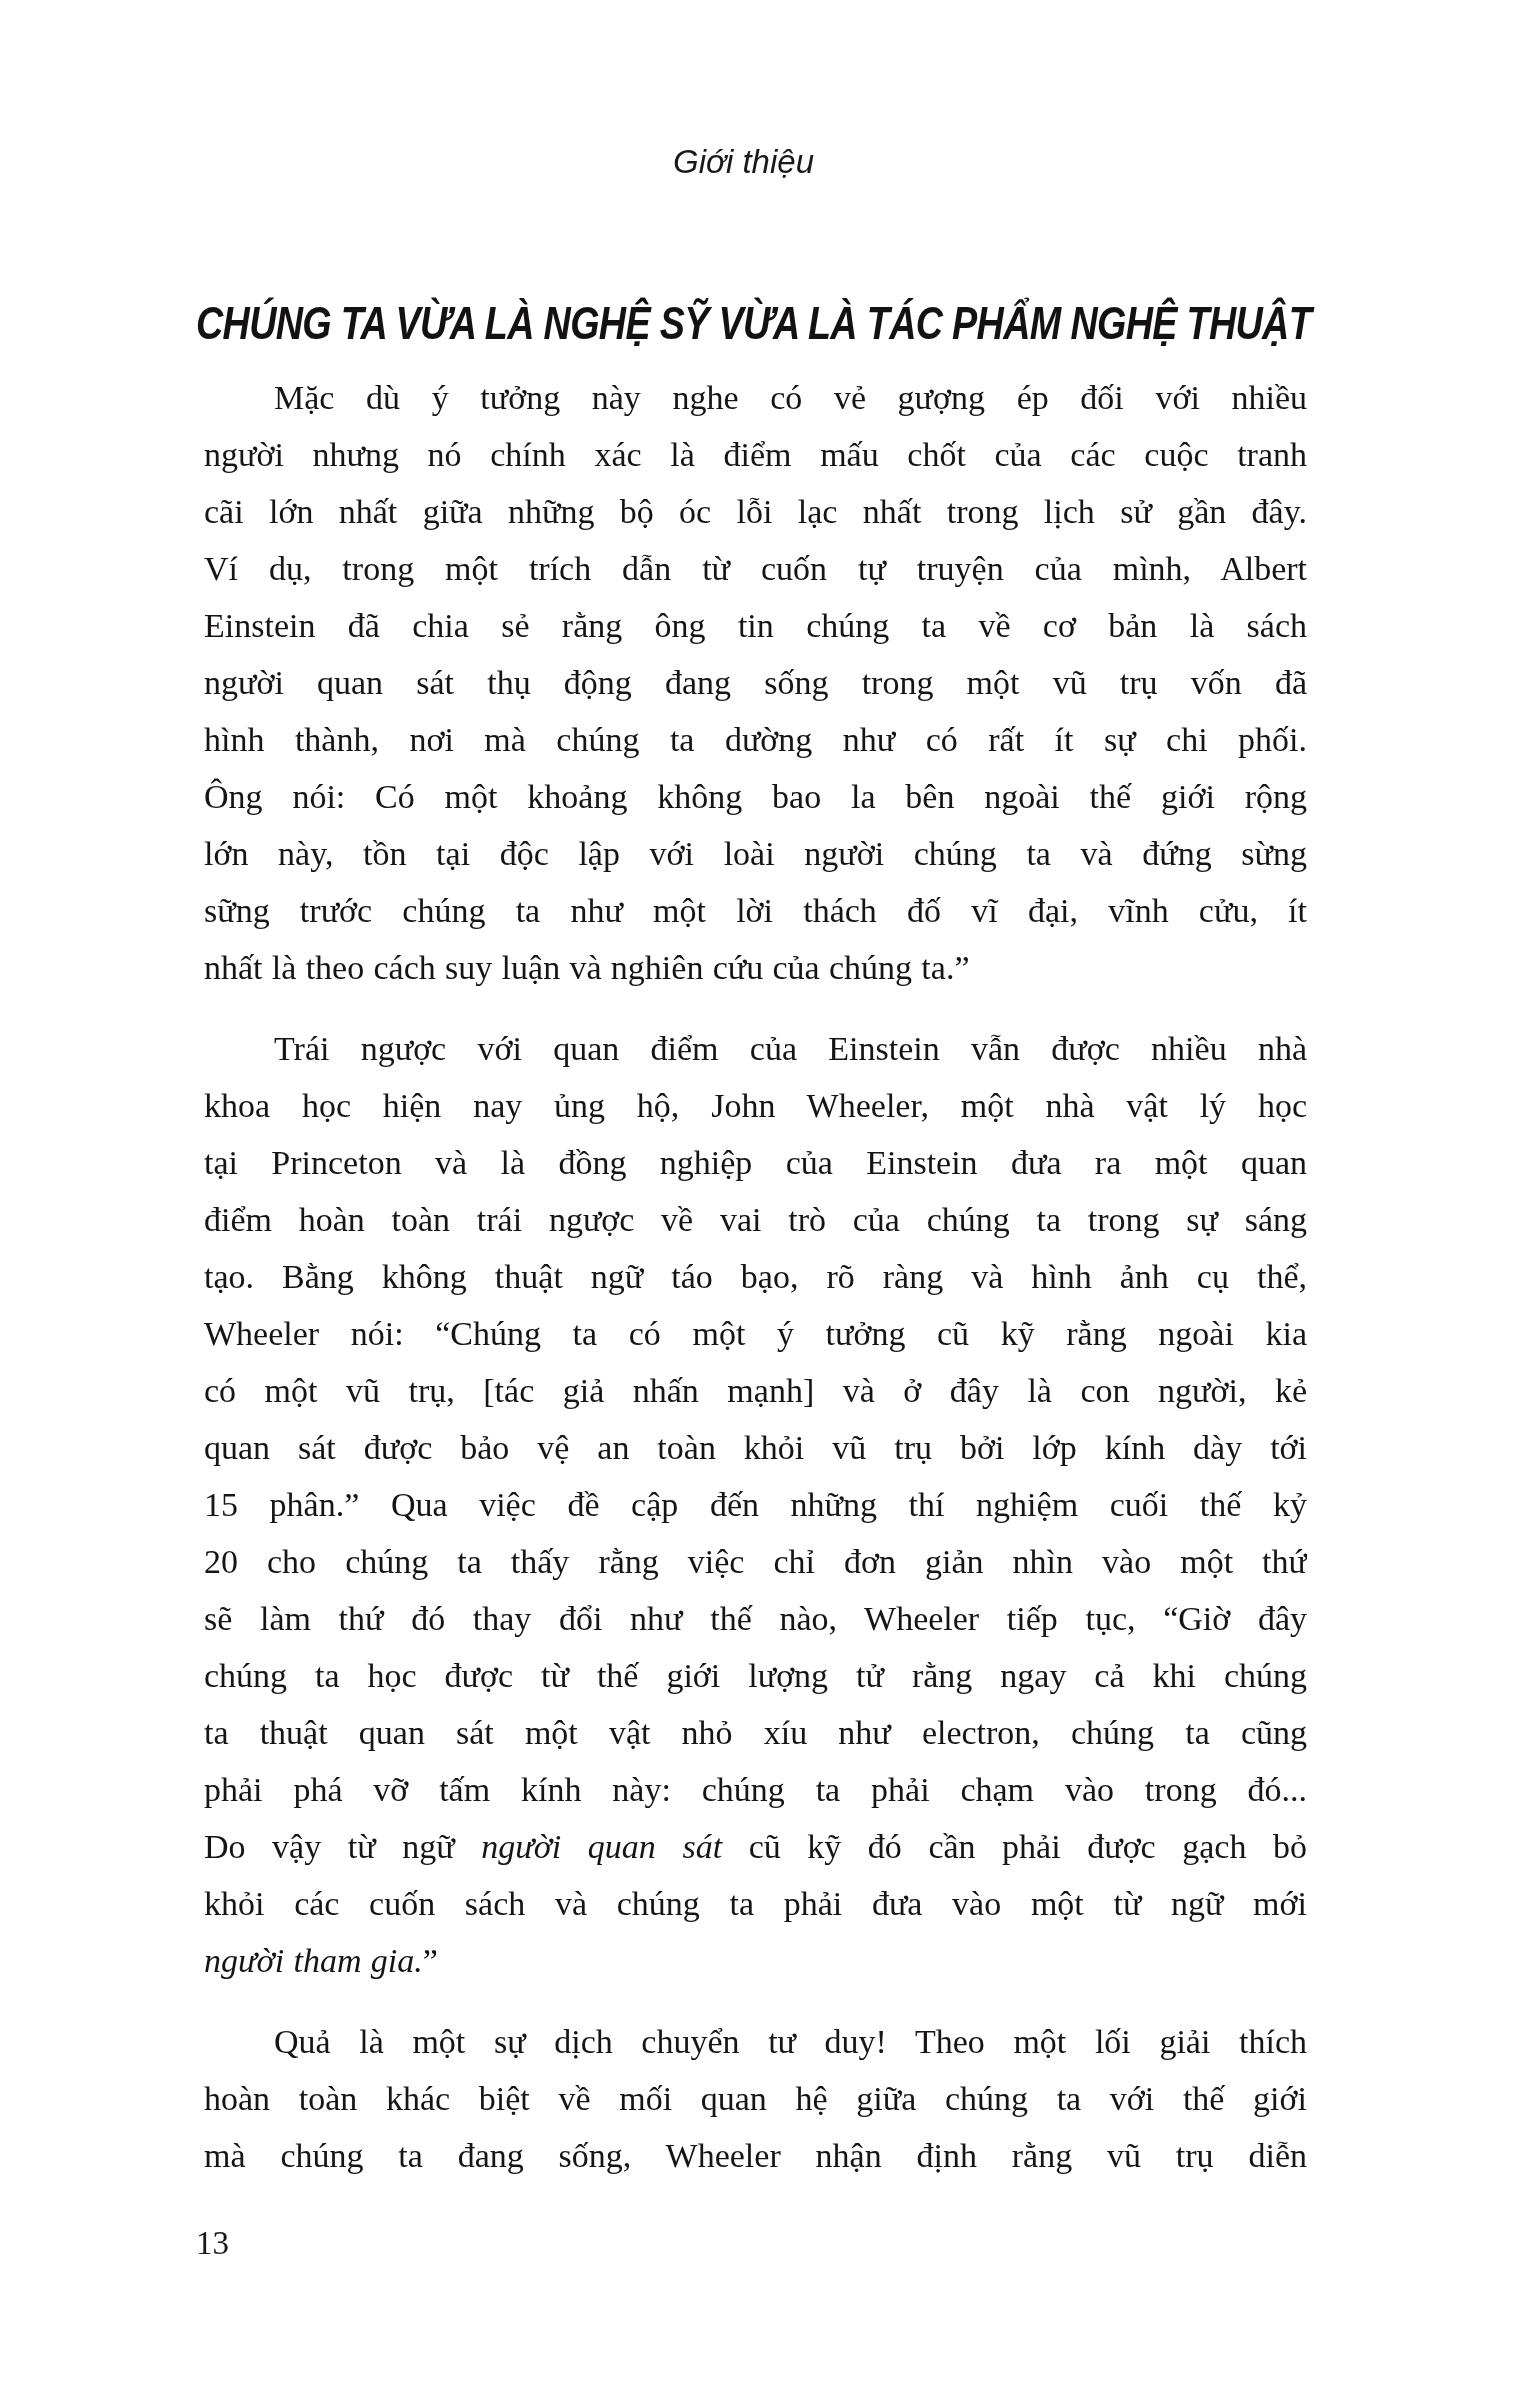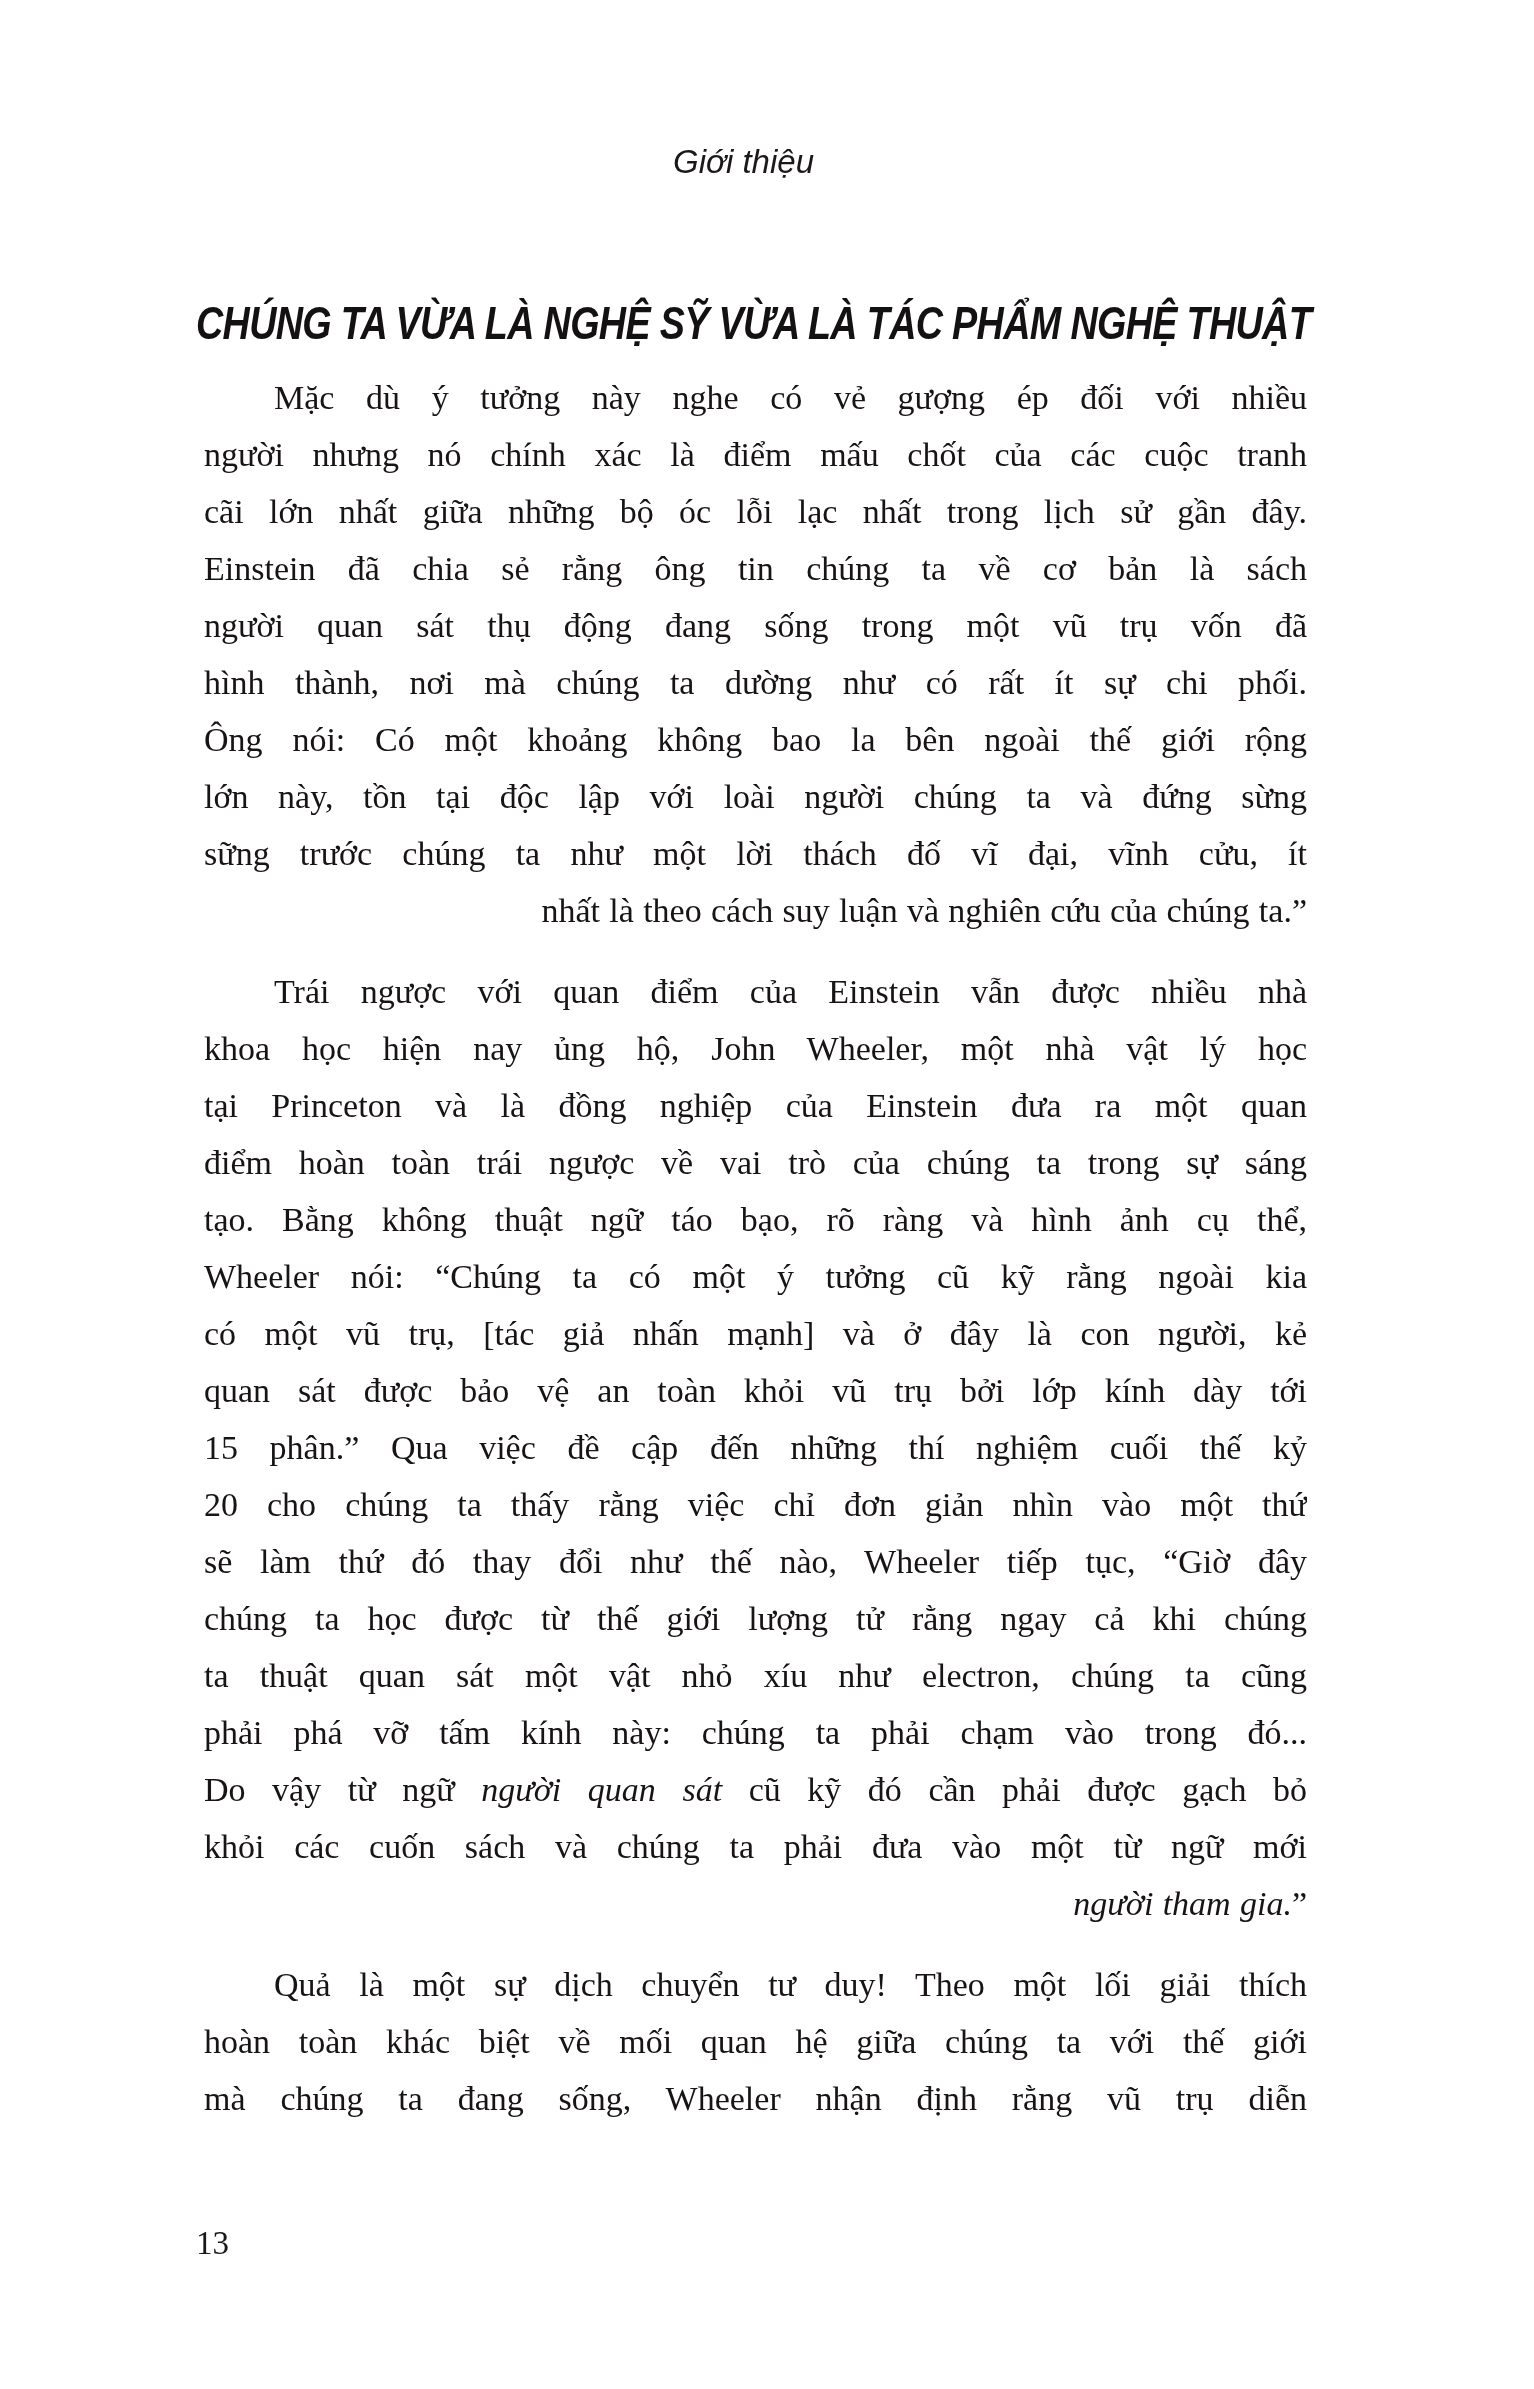--- a/index.html
+++ b/index.html
@@ -50,21 +50,21 @@
     left: 196px;
     width: 1119px;
     font-size: 34px;
     line-height: 57px;
   }
   .para { margin: 8px; }
   .para + .para { margin-top: 24px; }
   .line {
     height: 57px;
     overflow: hidden;
-    text-align: right;
+    text-align: left;
     word-spacing: 0.8px;
   }
   .line.j {
     text-align: justify;
     text-align-last: justify;
   }
   .line.ind { text-indent: 70px; }
   .line em { font-style: italic; }
   .page-number {
     position: absolute;
@@ -83,20 +83,21 @@
 <div class="page">
   <div class="running-head">Giới thiệu</div>
 
   <h1 class="chapter-title">CHÚNG TA VỪA LÀ NGHỆ SỸ VỪA LÀ TÁC PHẨM NGHỆ THUẬT</h1>
 
   <div class="body-text">
       <div class="para">
         <div class="line j ind"><span>Mặc dù ý tưởng này nghe có vẻ gượng ép đối với nhiều</span></div>
         <div class="line j"><span>người nhưng nó chính xác là điểm mấu chốt của các cuộc tranh</span></div>
         <div class="line j"><span>cãi lớn nhất giữa những bộ óc lỗi lạc nhất trong lịch sử gần đây.</span></div>
+        <div class="line j"><span>Ví dụ, trong một trích dẫn từ cuốn tự truyện của mình, Albert</span></div>
         <div class="line j"><span>Einstein đã chia sẻ rằng ông tin chúng ta về cơ bản là sách</span></div>
         <div class="line j"><span>người quan sát thụ động đang sống trong một vũ trụ vốn đã</span></div>
         <div class="line j"><span>hình thành, nơi mà chúng ta dường như có rất ít sự chi phối.</span></div>
         <div class="line j"><span>Ông nói: Có một khoảng không bao la bên ngoài thế giới rộng</span></div>
         <div class="line j"><span>lớn này, tồn tại độc lập với loài người chúng ta và đứng sừng</span></div>
         <div class="line j"><span>sững trước chúng ta như một lời thách đố vĩ đại, vĩnh cửu, ít</span></div>
         <div class="line"><span>nhất là theo cách suy luận và nghiên cứu của chúng ta.”</span></div>
       </div>
       <div class="para">
         <div class="line j ind"><span>Trái ngược với quan điểm của Einstein vẫn được nhiều nhà</span></div>

